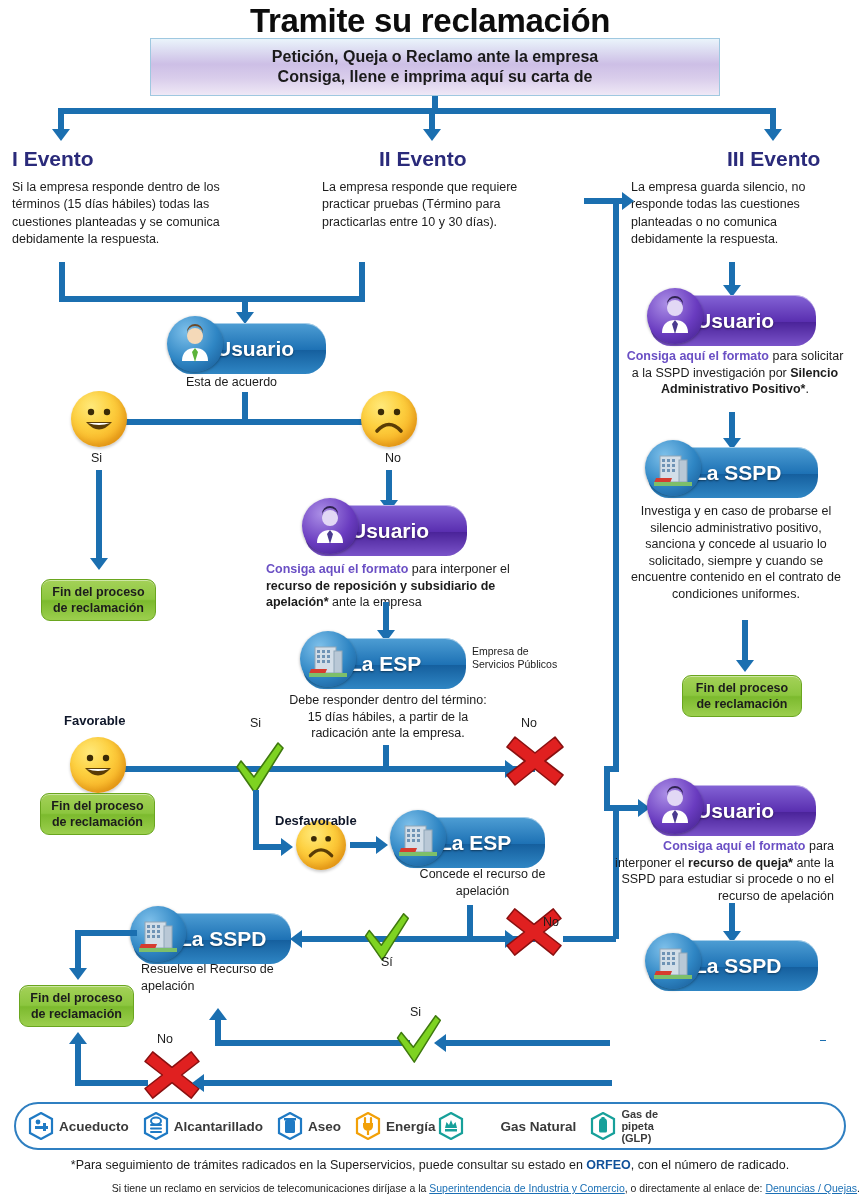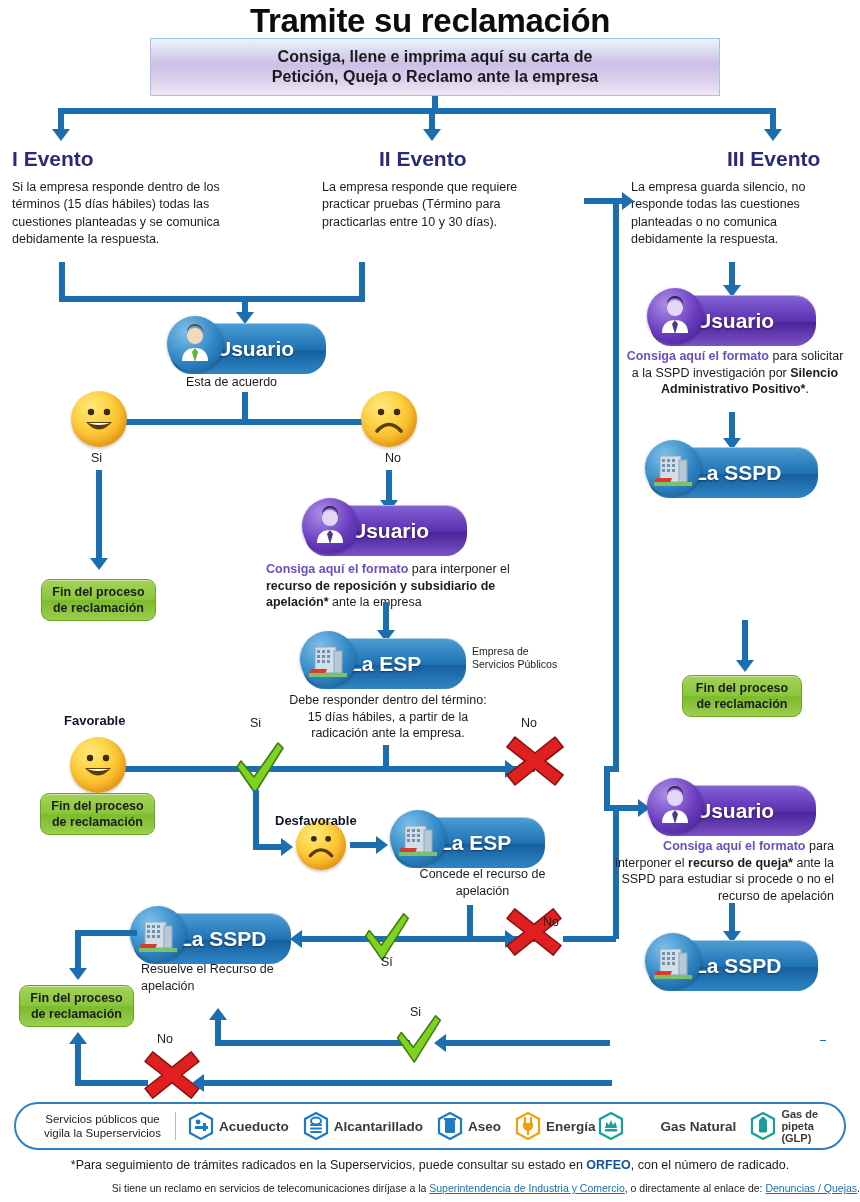--- a/index.html
+++ b/index.html
@@ -79,22 +79,22 @@
 </style>
 </head>
 <body>
 
 <div id="page">
 
   <div class="abs" id="title">Tramite su reclamación</div>
 
   <div class="abs" id="banner">
     <div>
+      <div>Petición, Queja o Reclamo ante la empresa</div>
       <div>Consiga, llene e imprima aquí su carta de</div>
-      <div>Petición, Queja o Reclamo ante la empresa</div>
     </div>
   </div>
 
   <div class="abs ln lnv" style="left:432px;top:96px;height:14px;"></div>
   <div class="abs ln lnh" style="left:58px;top:108px;width:718px;"></div>
   <div class="abs ln lnv" style="left:58px;top:108px;height:22px;"></div>
   <div class="abs arrw" style="left:52px;top:129px;"></div>
   <div class="abs ln lnv" style="left:429px;top:108px;height:22px;"></div>
   <div class="abs arrw" style="left:423px;top:129px;"></div>
   <div class="abs ln lnv" style="left:770px;top:108px;height:22px;"></div>
@@ -415,20 +415,21 @@
           <rect x="10" y="22" width="3" height="3"></rect>
             <rect x="15" y="22" width="3" height="3"></rect>
             <rect x="20" y="22" width="3" height="3"></rect>
         </g>
         <path d="M4 31 h16 l-2 5 H2 z" fill="#d63c2f"></path>
         <rect x="2" y="35" width="38" height="4" fill="#7dbf6a"></rect>
       </svg>
     </div>
   </div>
 
+  <div class="abs note" style="left:630px;top:503px;width:212px;text-align:center;">Investiga y en caso de probarse el silencio administrativo positivo, sanciona y concede al usuario lo solicitado, siempre y cuando se encuentre contenido en el contrato de condiciones uniformes.</div>
 
   <div class="abs ln lnv" style="left:742px;top:620px;height:42px;"></div>
   <div class="abs arrw" style="left:736px;top:660px;"></div>
 
   <div class="abs endbox" style="left:682px;top:675px;width:120px;height:42px;">
     <span>Fin del proceso</span>
     <span>de reclamación</span>
   </div>
 
   <div class="abs ln lnv" style="left:613px;top:198px;height:568px;"></div>
@@ -483,24 +484,20 @@
         <path d="M4 31 h16 l-2 5 H2 z" fill="#d63c2f"></path>
         <rect x="2" y="35" width="38" height="4" fill="#7dbf6a"></rect>
       </svg>
     </div>
   </div>
 
 
   <div class="abs ln lnv" style="left:820px;top:1040px;height:1px;"></div>
 
   <div class="abs" id="footer">
-    <div style="width:145px;padding-left:14px;border-right:1px solid #9cc3e0;">
-      <div class="fnote">Servicios públicos que</div>
-      <div class="fnote">vigila la Superservicios</div>
-    </div>
 
     <div class="fitem" style="margin-left:12px;">
       <span class="fhex">
         <svg width="26" height="28" viewBox="0 0 26 28">
           <polygon points="13,1 24,7 24,21 13,27 2,21 2,7" fill="#ffffff" stroke="#1f7ac4" stroke-width="2.2"></polygon>
           <path d="M7 14 h8 v-3 h3 v3 h2 v3 h-2 v2 h-3 v-2 h-8 z" fill="#1f7ac4"></path>
           <circle cx="10" cy="10" r="2.4" fill="#1f7ac4"></circle>
         </svg>
       </span>
       <span class="flabel">Acueducto</span>

